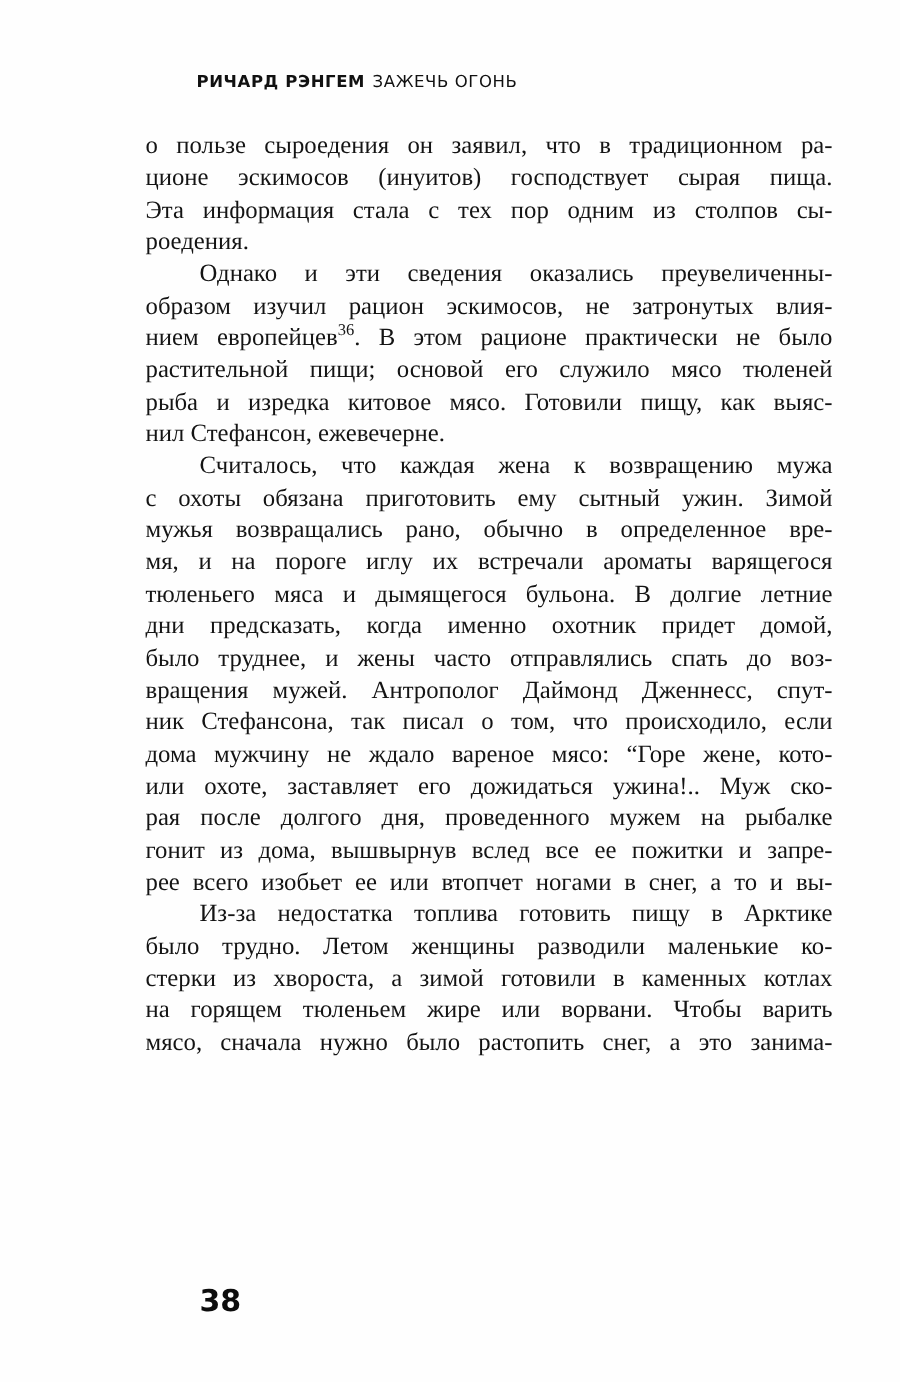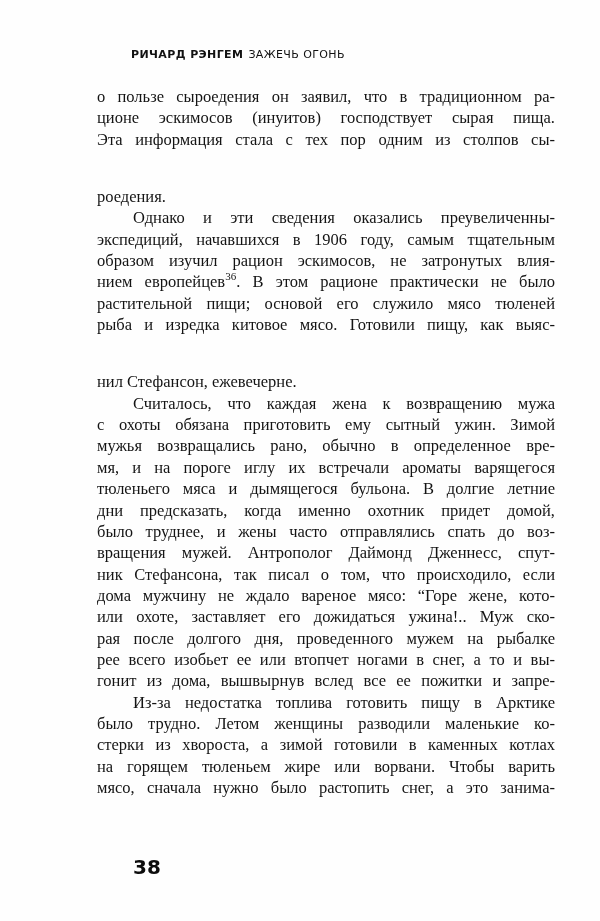--- a/index.html
+++ b/index.html
@@ -31,21 +31,21 @@
     top: 86px;
     width: 458px;
     font-size: 16.5px;
     line-height: 21.35px;
   }
   .line {
     text-align: justify;
     text-align-last: justify;
     white-space: normal;
   }
-  .line.endline { text-align-last: left; margin-top: 36px; }
+  .line.endline { text-align-last: left; }
   .line.indent { text-indent: 36px; }
   sup {
     font-size: 11px;
     line-height: 0;
     position: relative;
     top: -1px;
     vertical-align: super;
     font-weight: 400;
   }
   .pagenum {
@@ -65,40 +65,39 @@
 <div class="page">
   <div class="header">
     <span class="author">РИЧАРД РЭНГЕМ</span><span class="book">ЗАЖЕЧЬ ОГОНЬ</span>
   </div>
   <div class="body-text">
       <div class="line">о пользе сыроедения он заявил, что в традиционном ра-</div>
       <div class="line">ционе эскимосов (инуитов) господствует сырая пища.</div>
       <div class="line">Эта информация стала с тех пор одним из столпов сы-</div>
       <div class="line endline">роедения.</div>
       <div class="line indent">Однако и эти сведения оказались преувеличенны-</div>
-      <div class="line">экспедиций, начавшихся в 1906 году, самым тщательным</div>
       <div class="line">образом изучил рацион эскимосов, не затронутых влия-</div>
       <div class="line">нием европейцев<sup>36</sup>. В этом рационе практически не было</div>
       <div class="line">растительной пищи; основой его служило мясо тюленей</div>
       <div class="line">рыба и изредка китовое мясо. Готовили пищу, как выяс-</div>
       <div class="line endline">нил Стефансон, ежевечерне.</div>
       <div class="line indent">Считалось, что каждая жена к возвращению мужа</div>
       <div class="line">с охоты обязана приготовить ему сытный ужин. Зимой</div>
       <div class="line">мужья возвращались рано, обычно в определенное вре-</div>
       <div class="line">мя, и на пороге иглу их встречали ароматы варящегося</div>
       <div class="line">тюленьего мяса и дымящегося бульона. В долгие летние</div>
       <div class="line">дни предсказать, когда именно охотник придет домой,</div>
       <div class="line">было труднее, и жены часто отправлялись спать до воз-</div>
       <div class="line">вращения мужей. Антрополог Даймонд Дженнесс, спут-</div>
       <div class="line">ник Стефансона, так писал о том, что происходило, если</div>
       <div class="line">дома мужчину не ждало вареное мясо: “Горе жене, кото-</div>
       <div class="line">или охоте, заставляет его дожидаться ужина!.. Муж ско-</div>
       <div class="line">рая после долгого дня, проведенного мужем на рыбалке</div>
+      <div class="line">гонит из дома, вышвырнув вслед все ее пожитки и запре-</div>
       <div class="line">рее всего изобьет ее или втопчет ногами в снег, а то и вы-</div>
-      <div class="line">гонит из дома, вышвырнув вслед все ее пожитки и запре-</div>
       <div class="line indent">Из-за недостатка топлива готовить пищу в Арктике</div>
       <div class="line">было трудно. Летом женщины разводили маленькие ко-</div>
       <div class="line">стерки из хвороста, а зимой готовили в каменных котлах</div>
       <div class="line">на горящем тюленьем жире или ворвани. Чтобы варить</div>
       <div class="line">мясо, сначала нужно было растопить снег, а это занима-</div>
     </div>
   <div class="pagenum">38</div>
 </div>
 
 </body></html>

